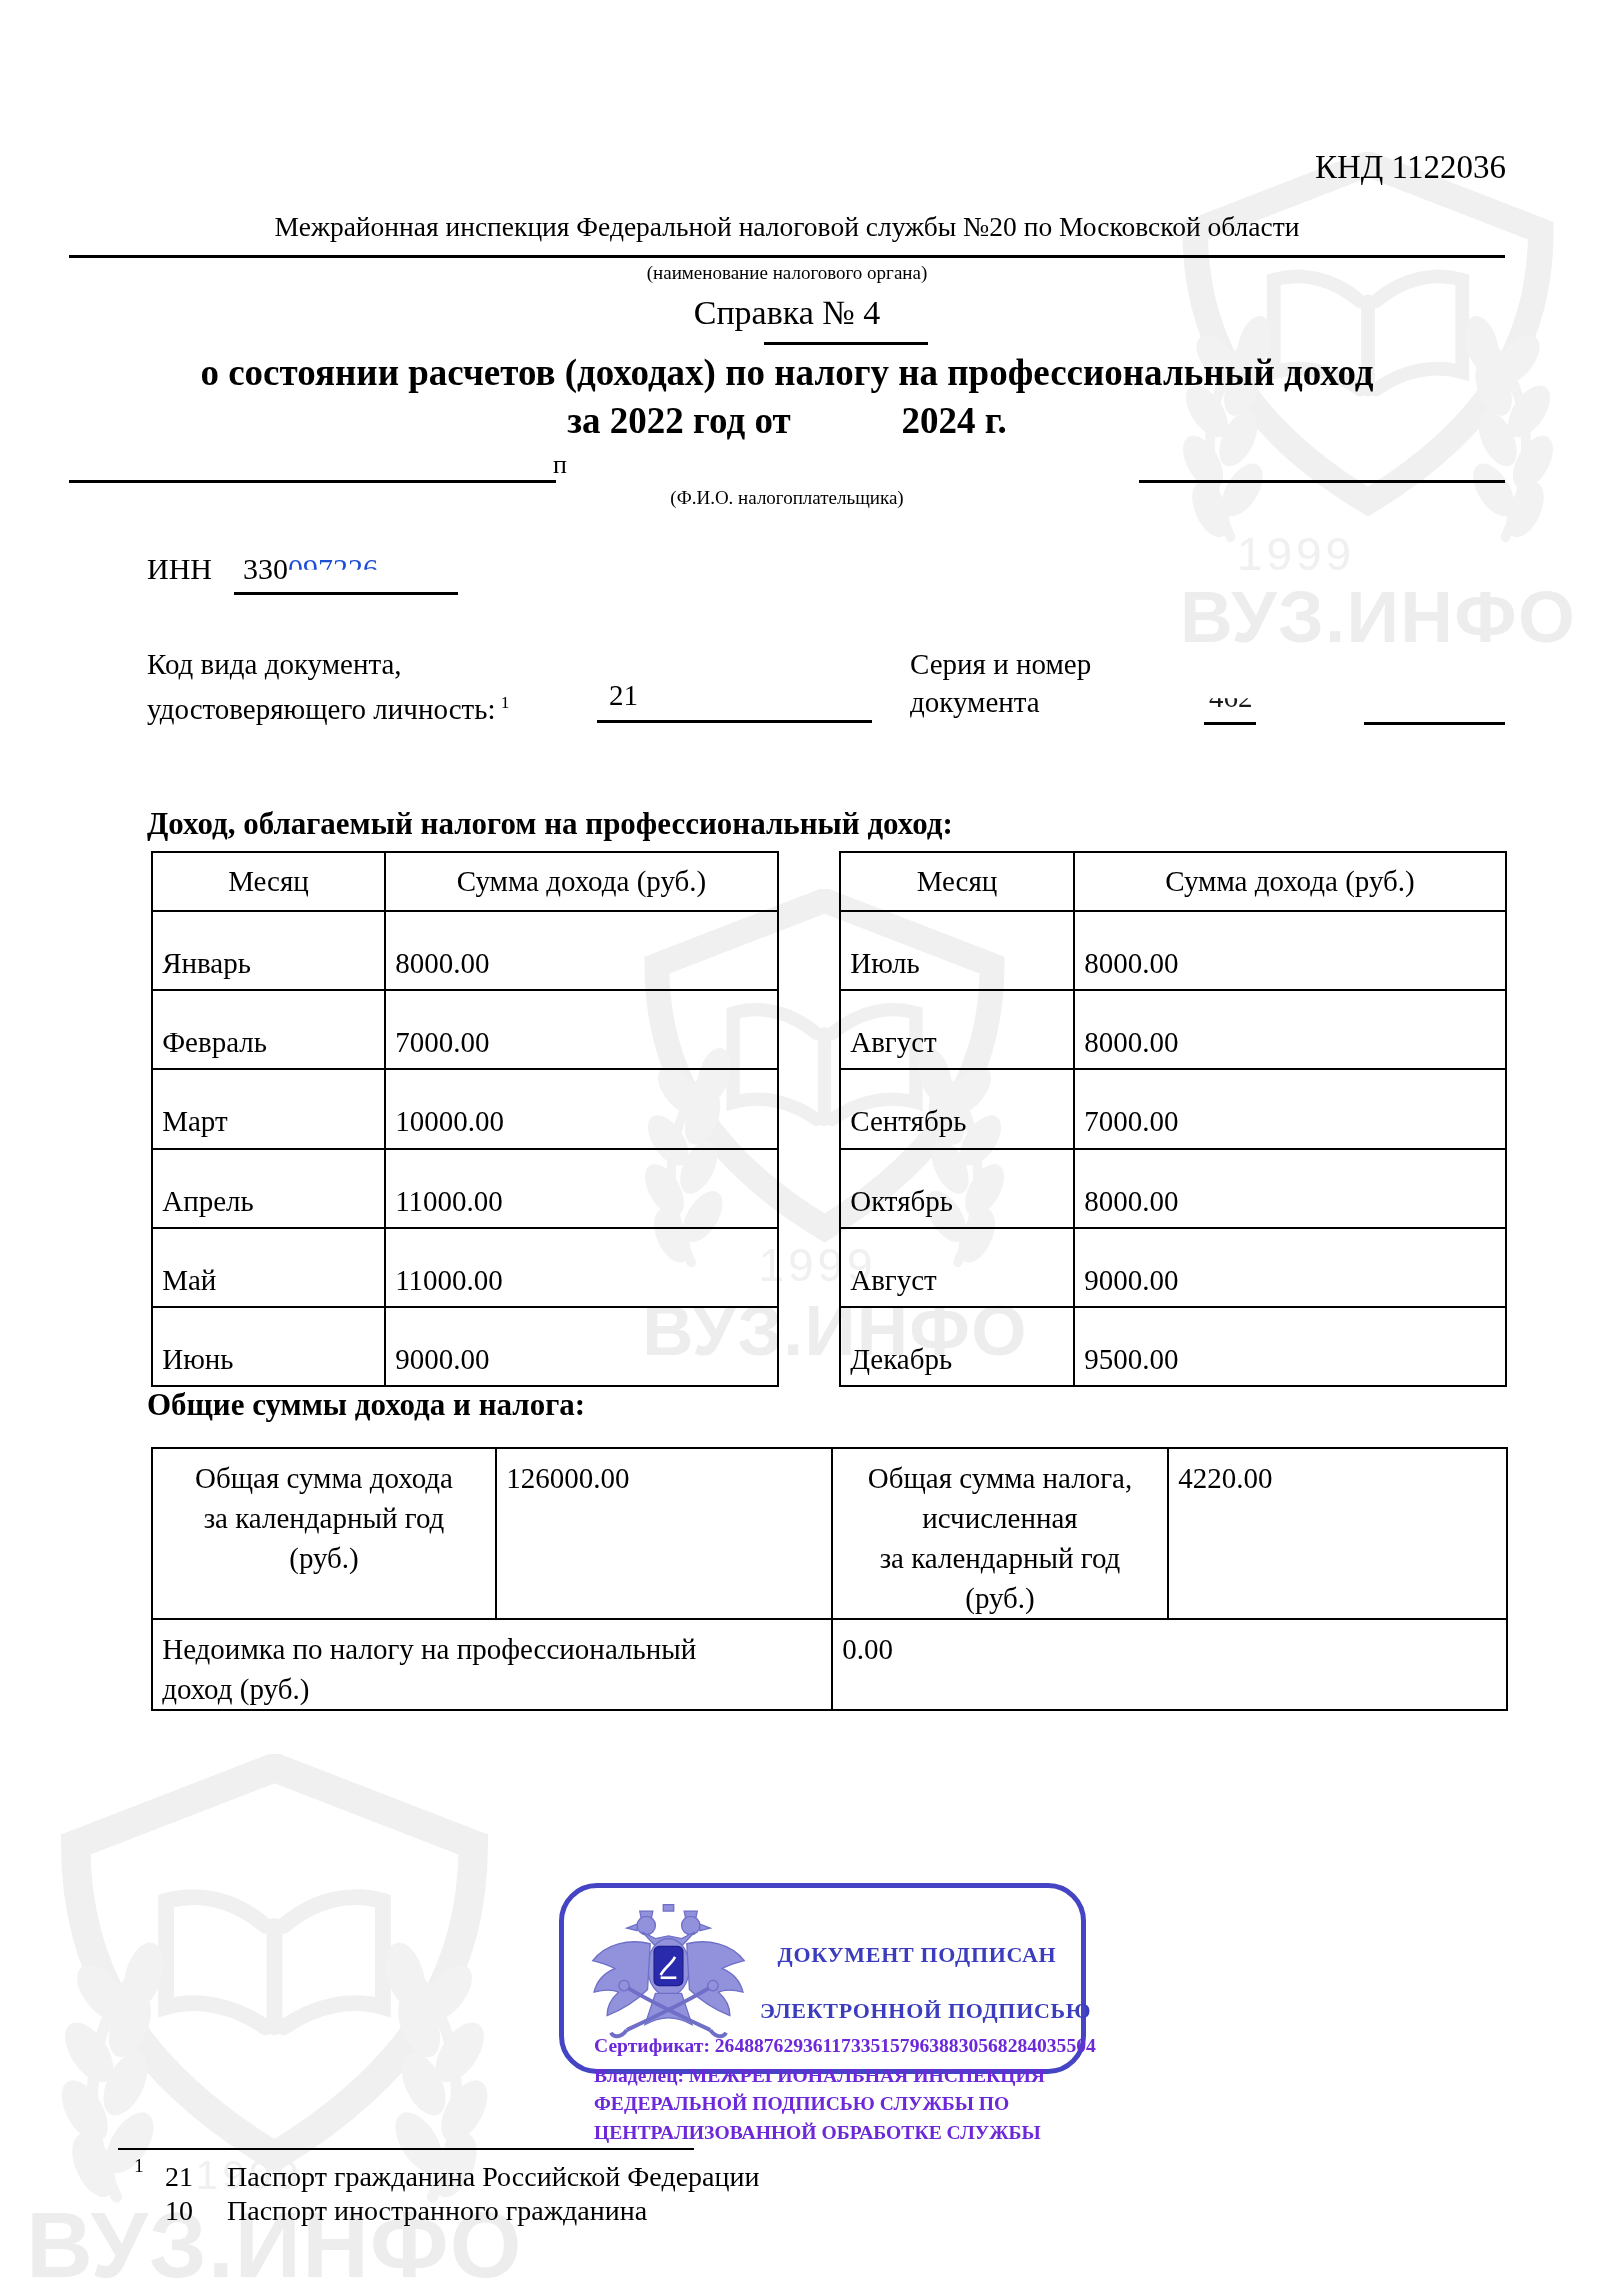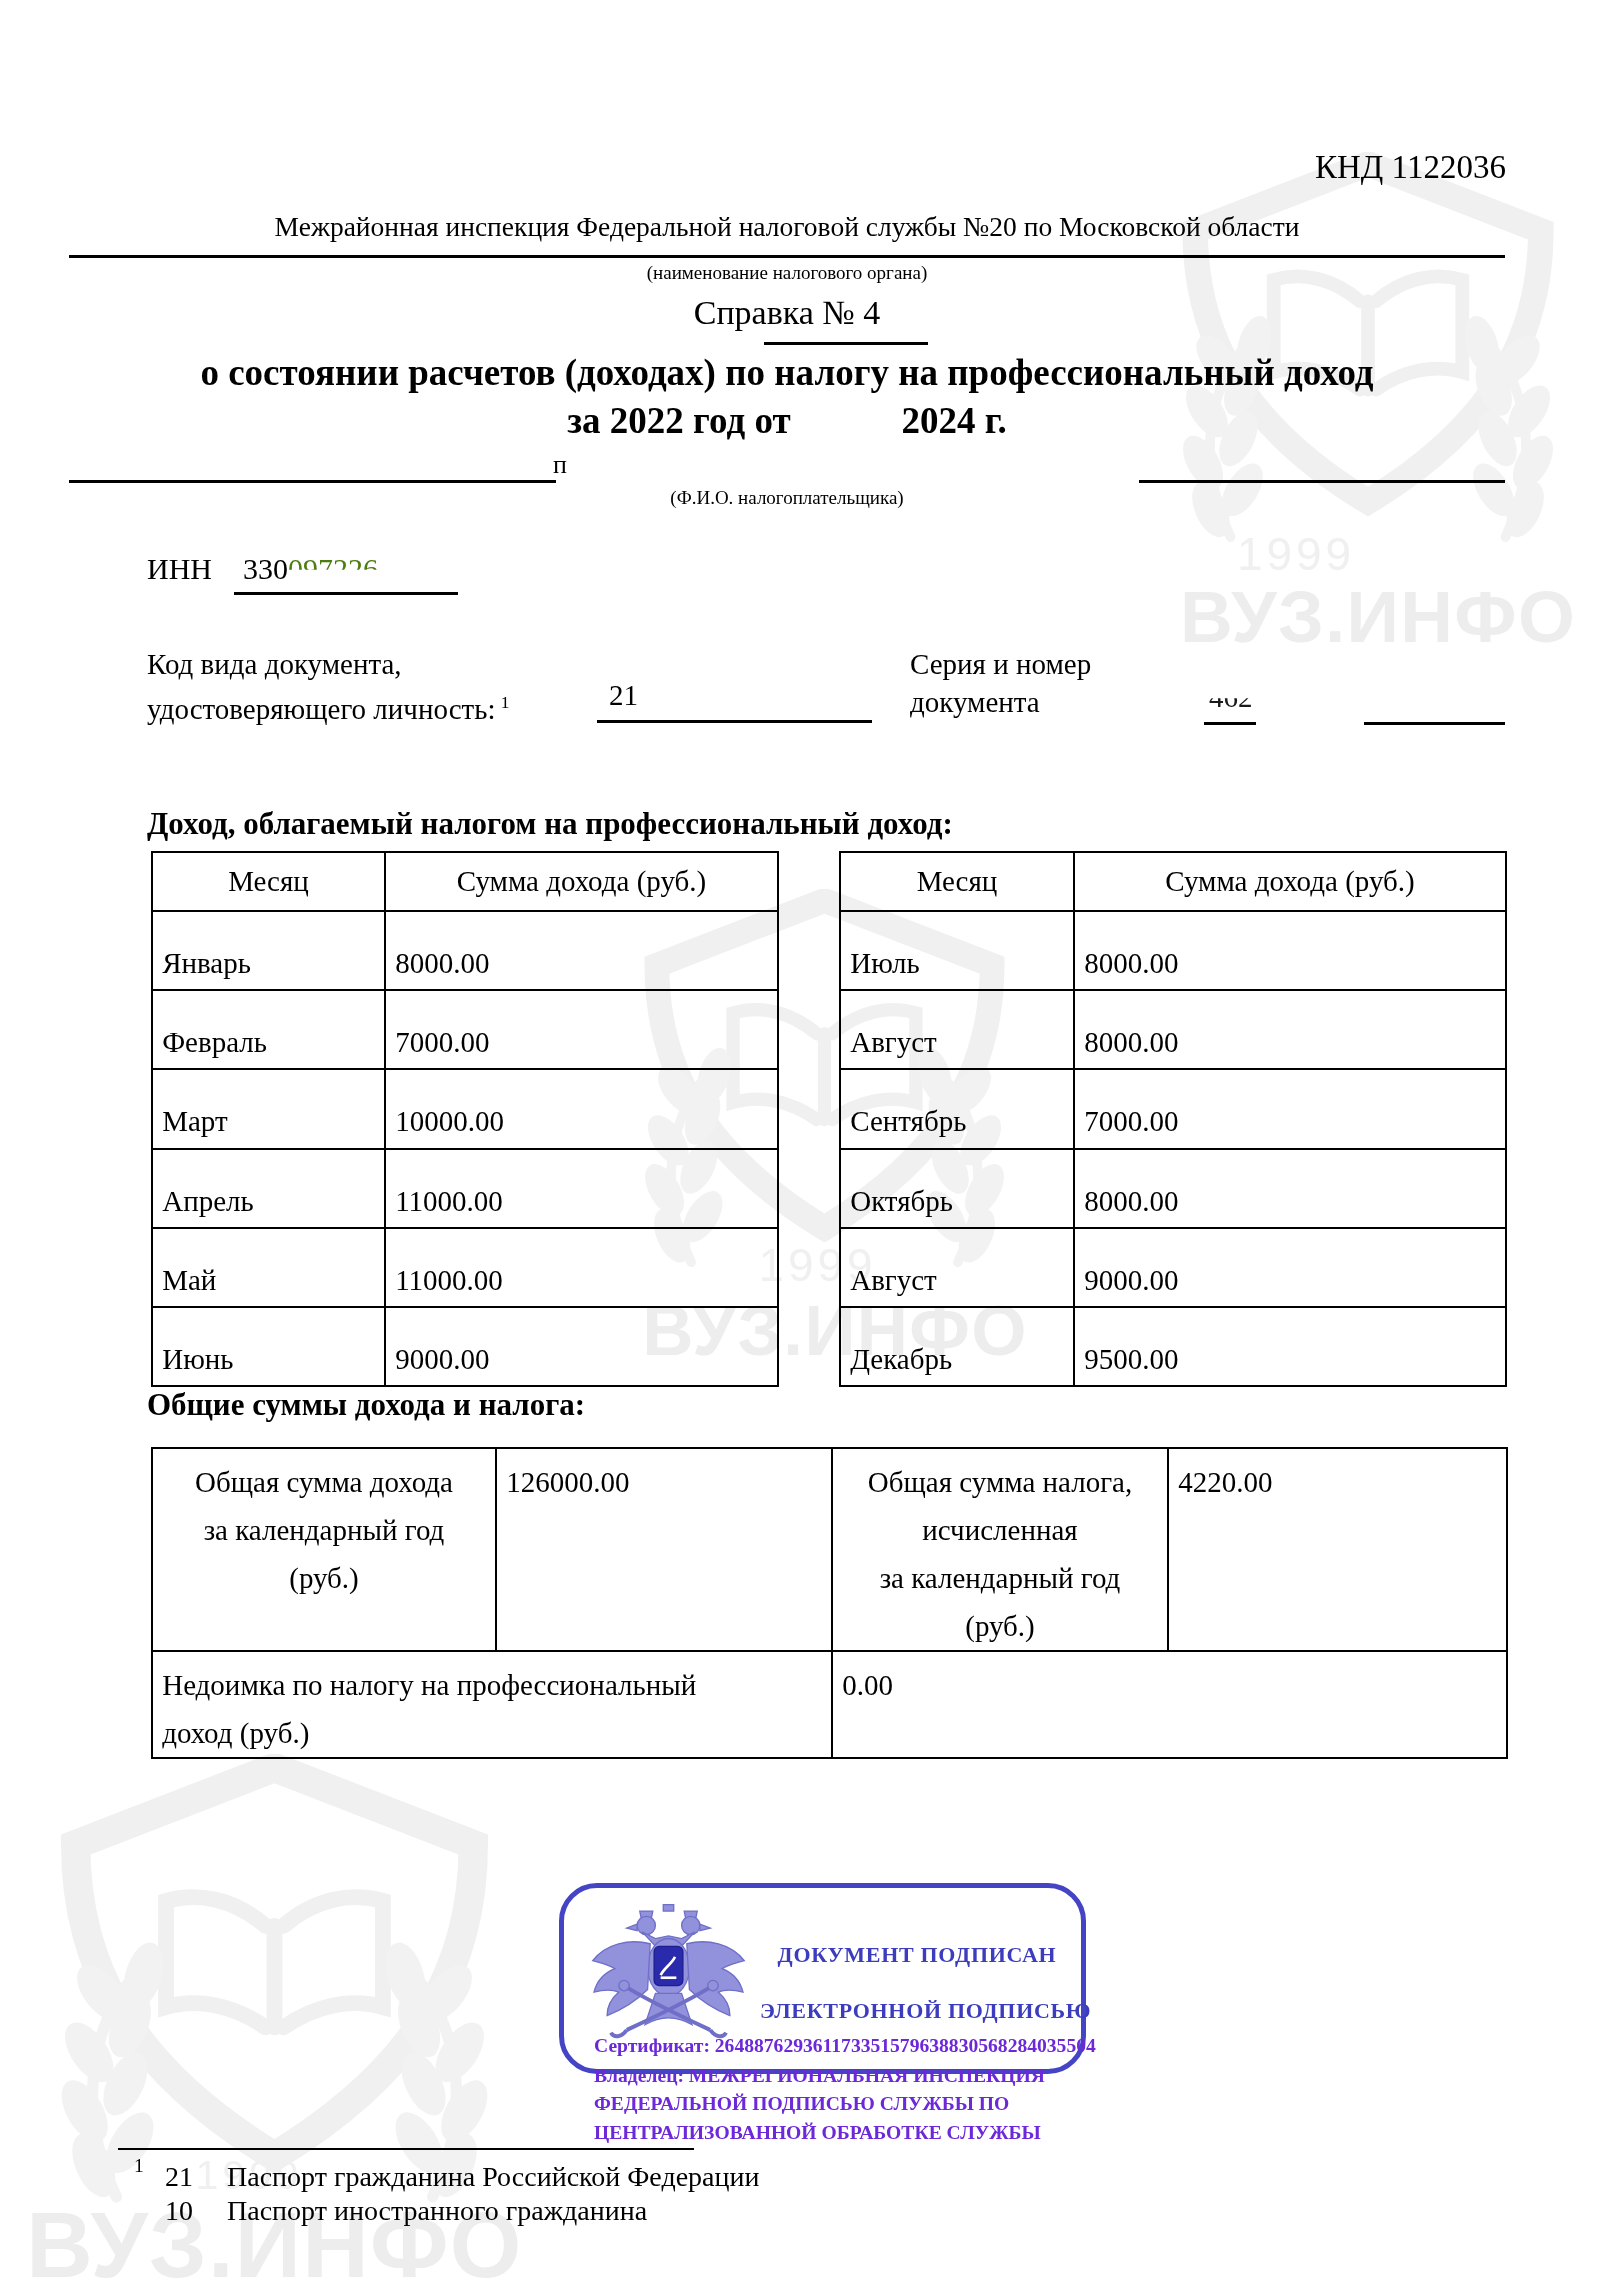--- a/index.html
+++ b/index.html
@@ -21,31 +21,31 @@
   .wm-year{color:#f0f0f0; letter-spacing:3.9px; font-weight:normal;}
   
   .knd{font-size:33px;}
   .tax-office{font-size:27.5px;}
   .caption{font-size:19px;}
   .title1{font-size:34px;}
   .title-bold{font-size:37px; font-weight:bold;}
   
   .field-label{font-size:29px; line-height:38px;}
   .field-value{font-size:29px;}
-  .clip-top{display:inline-block; clip-path:inset(0 0 48% 0); color:#4d7c0f;}
+  .clip-top{display:inline-block; clip-path:inset(0 0 48% 0); color:#1d4ed8;}
   .clip-bottom{display:inline-block; clip-path:inset(52% 0 0 0); color:#1a1a1a;}
   
   .section-h{font-size:31px; font-weight:bold;}
   
   table{border-collapse:collapse; table-layout:fixed; position:absolute; z-index:2; background:transparent;}
   th,td{border:2px solid #000; font-size:29px; font-weight:normal; overflow:hidden;}
   table{border:2.6px solid #000;}
   .month-table th{height:55px; text-align:center; vertical-align:middle;}
   .month-table td{height:68px; vertical-align:bottom; padding:0 0 9.2px 9.2px;}
-  .totals-table td{vertical-align:top; padding:9.2px 6.5px 0 9.2px; line-height:48px;}
+  .totals-table td{vertical-align:top; padding:9.2px 6.5px 0 9.2px; line-height:40px;}
   .totals-table .lbl-c{text-align:center; white-space:pre-line; padding-left:2.6px; padding-right:2.6px;}
   .totals-table .lbl-l{text-align:left; white-space:pre-line;}
   
   .stamp{
     position:absolute; left:559px; top:1883px; width:527px; height:191px;
     border:5.9px solid #4444c4; border-radius:38px; z-index:3; background:#fff;
     box-sizing:border-box;
   }
   .stamp-h{
     position:absolute; left:196px; width:314px; text-align:center;

